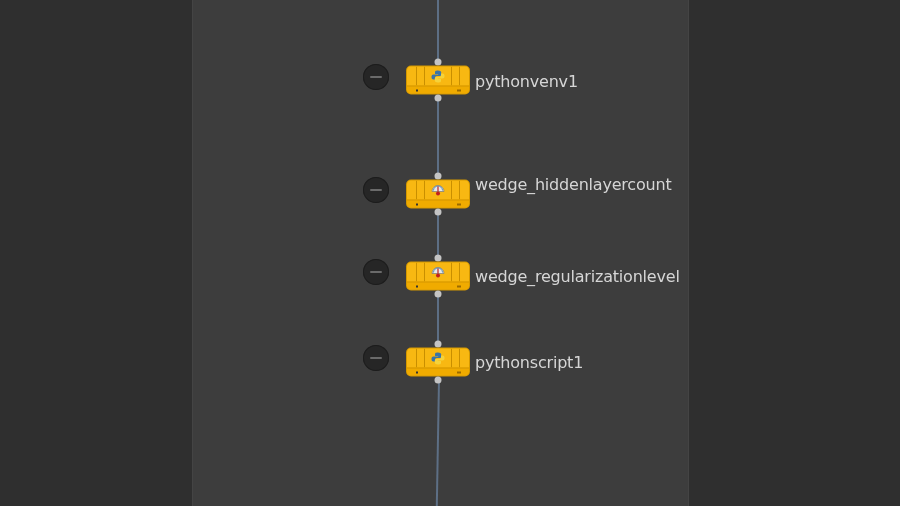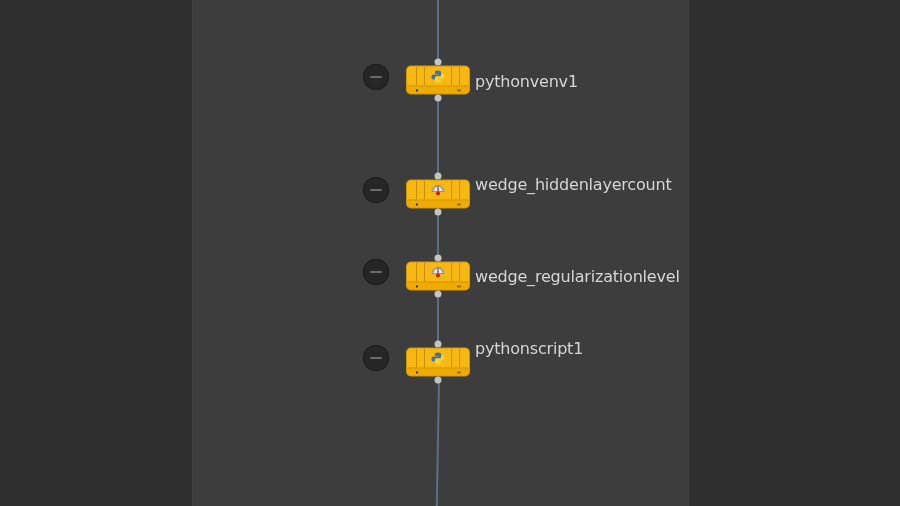--- a/index.html
+++ b/index.html
@@ -150,14 +150,14 @@
       <div class="stripe" style="left:52px;"></div>
     <svg class="icon" viewBox="0 0 14 14">
       <path d="M7 1c-3 0-3 1-3 2v1.5h3.2V5H2.5C1 5 0.5 6 0.5 7.5S1 10 2.5 10H4V8.3c0-1 .8-1.8 1.8-1.8h2.8c.9 0 1.6-.7 1.6-1.6V3C10.2 1.8 9 1 7 1z" fill="#3a74a8"></path>
       <path d="M7 13c3 0 3-1 3-2V9.5H6.8V9h4.7c1.5 0 2-1 2-2.5S13 4 11.5 4H10v1.7c0 1-.8 1.8-1.8 1.8H5.4c-.9 0-1.6.7-1.6 1.6V11C3.8 12.2 5 13 7 13z" fill="#f5d23a"></path>
     </svg>
     <div class="band"></div>
       <div class="dot-l"></div>
       <div class="dot-r"></div>
   </div>
   <div class="port" style="left:437.5px; top:380px;"></div>
-  <span class="label" style="left:475px; top:348px;">pythonscript1</span>
+  <span class="label" style="left:475px; top:362px;">pythonscript1</span>
 </div>
 
 </body></html>

